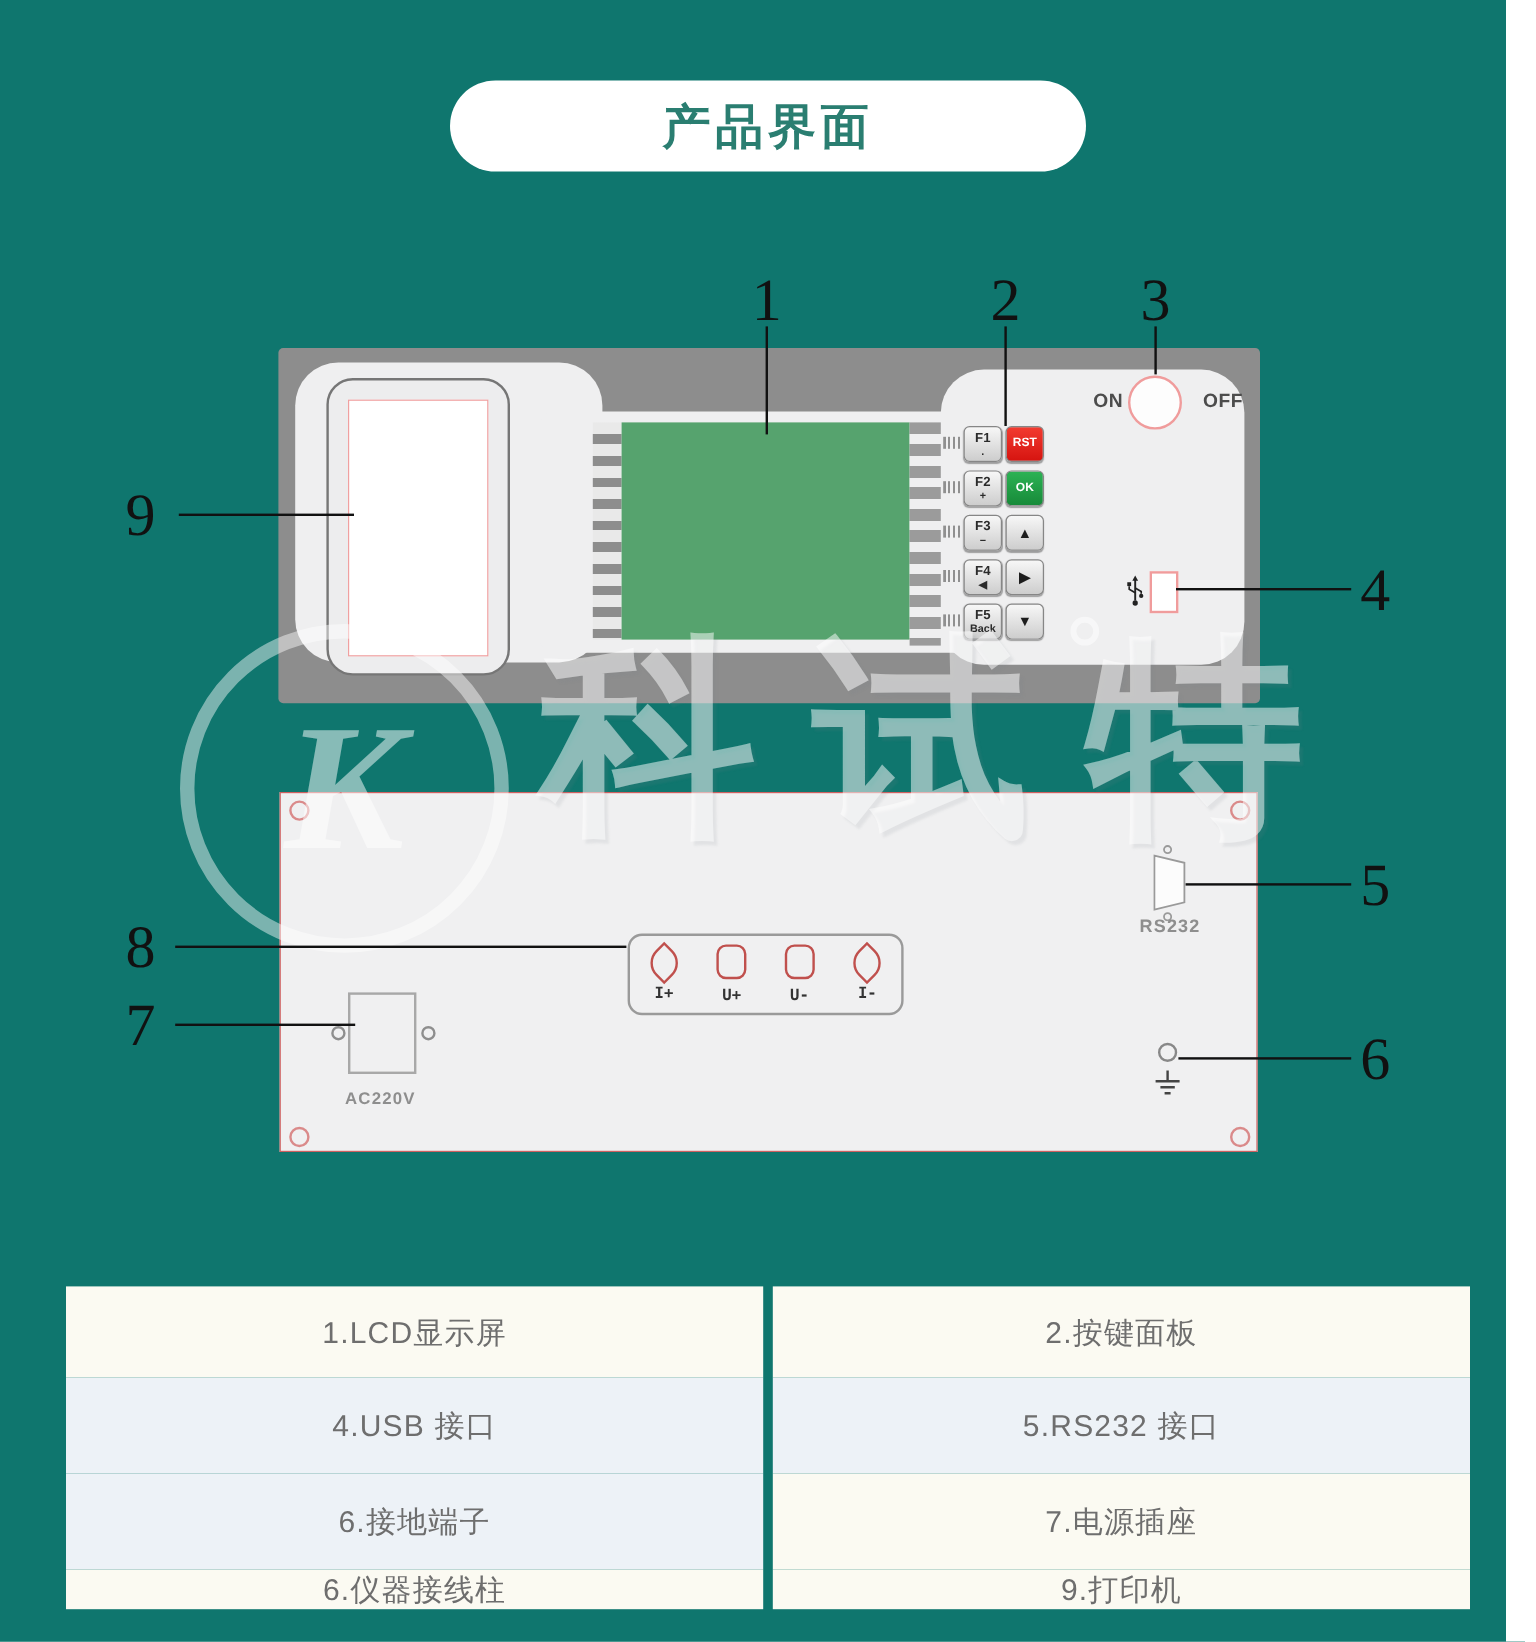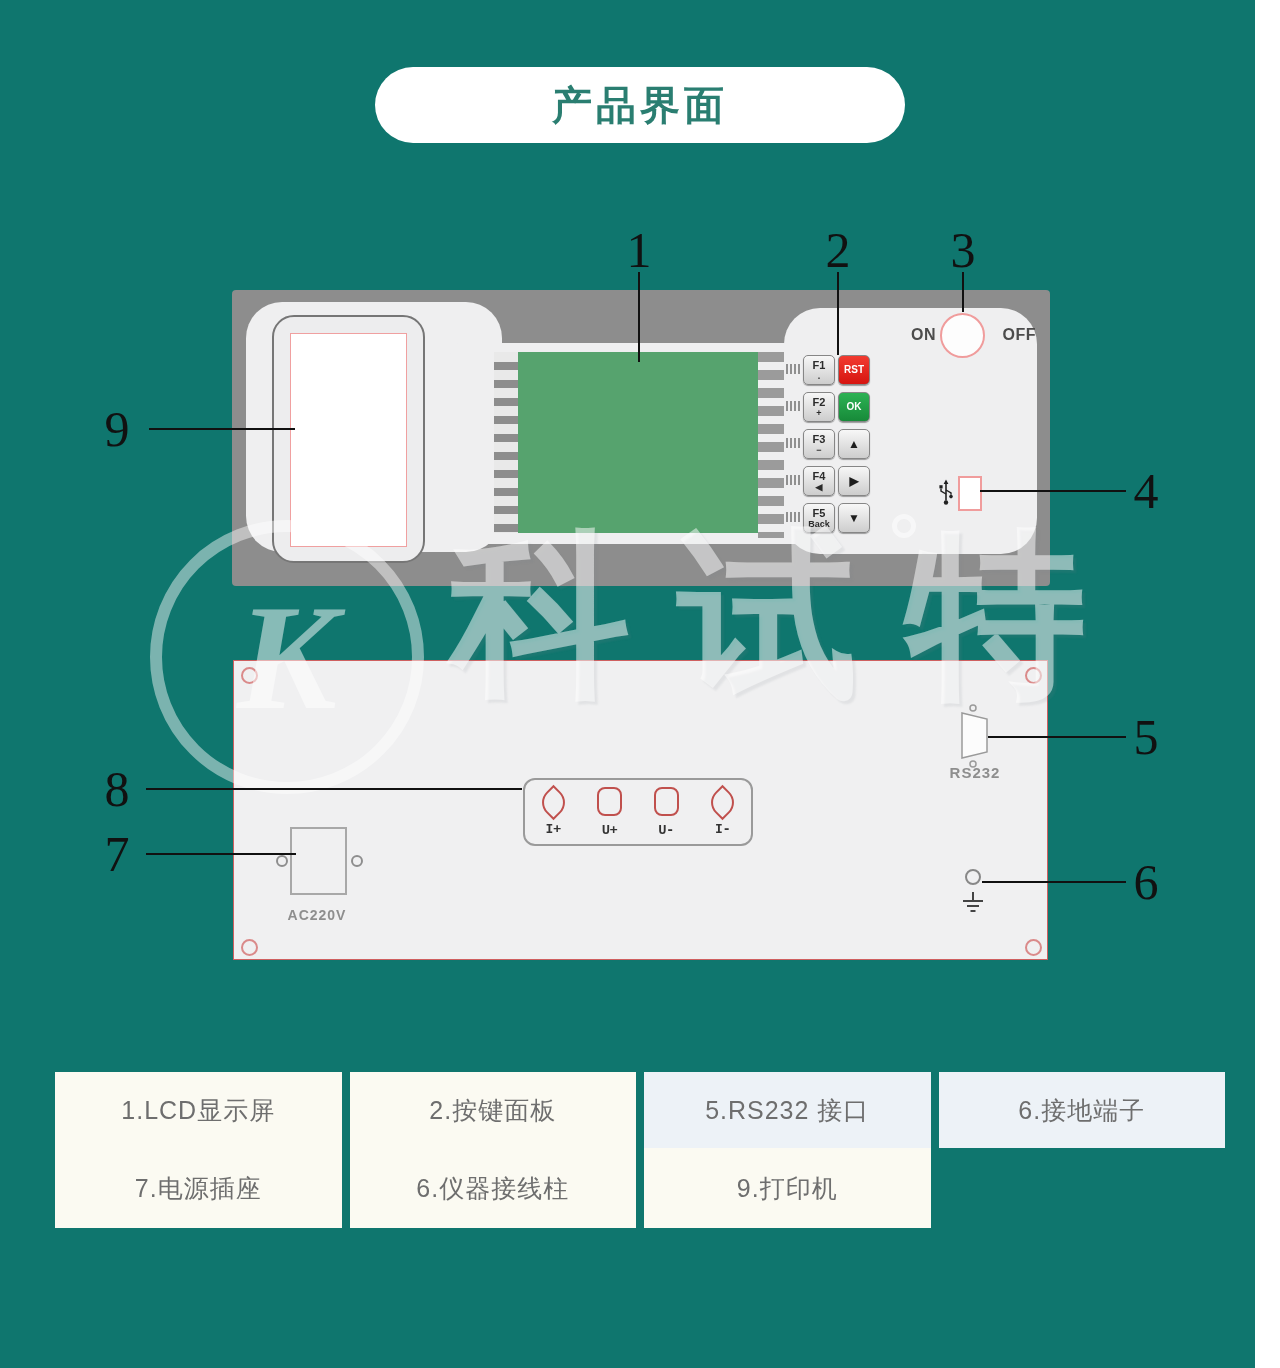--- a/index.html
+++ b/index.html
@@ -107,21 +107,21 @@
   .ac-sock{position:absolute;left:56px;top:166px;width:53px;height:64px;border:2px solid #a8a8a8;}
   .ac-hole{position:absolute;width:8px;height:8px;border:2px solid #8e8e8e;border-radius:50%;}
   .h-l{left:42px;top:194px}.h-r{left:117px;top:194px}
   .ac-label{position:absolute;left:28px;top:246px;width:110px;text-align:center;
             font-size:14px;font-weight:bold;color:#8e8e8e;letter-spacing:1px;}
 
   .gnd{position:absolute;left:723px;top:206px;}
 
   
   .legend{position:absolute;left:55px;top:1072px;width:1170px;display:grid;
-          grid-template-columns:1fr 1fr 1fr 1fr;grid-template-rows:76px 80px 80px;column-gap:8px;}
+          grid-template-columns:1fr 1fr;grid-template-rows:76px 80px 80px;column-gap:8px;}
   .cell{display:flex;align-items:center;justify-content:center;font-size:25px;color:#6e6e6e;
         letter-spacing:1px;}
   .row-odd{background:#fbfaf2;}
   .row-even{background:#edf2f7;}
 </style>
 </head>
 <body>
 
 <div class="page">
 
@@ -260,20 +260,21 @@
   <div class="co-line l4"></div>
   <div class="co-line l5"></div>
   <div class="co-line l6"></div>
   <div class="co-line l7"></div>
   <div class="co-line l8"></div>
   <div class="co-line l9"></div>
 
   <div class="legend">
     <div class="cell row-odd">1.LCD显示屏</div>
     <div class="cell row-odd">2.按键面板</div>
+    <div class="cell row-even">4.USB 接口</div>
     <div class="cell row-even">5.RS232 接口</div>
     <div class="cell row-even">6.接地端子</div>
     <div class="cell row-odd">7.电源插座</div>
     <div class="cell row-odd">6.仪器接线柱</div>
     <div class="cell row-odd">9.打印机</div>
   </div>
 
 </div>
 
 </body></html>

